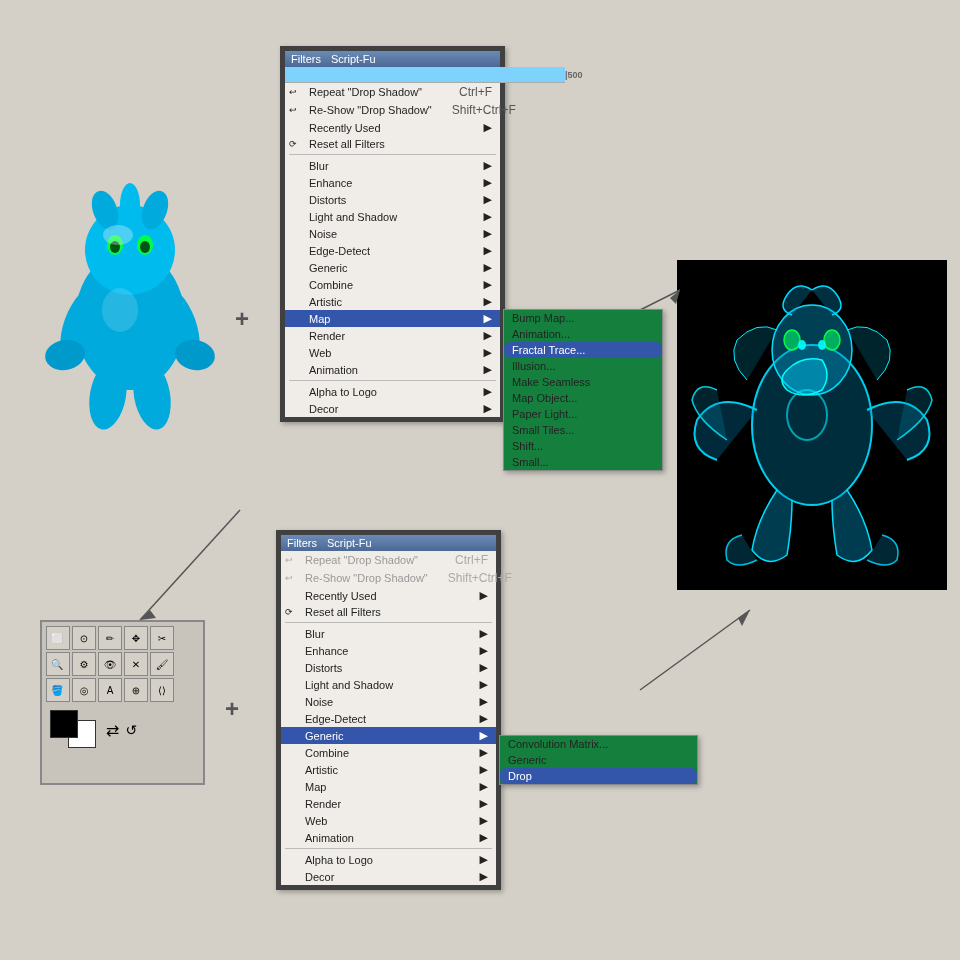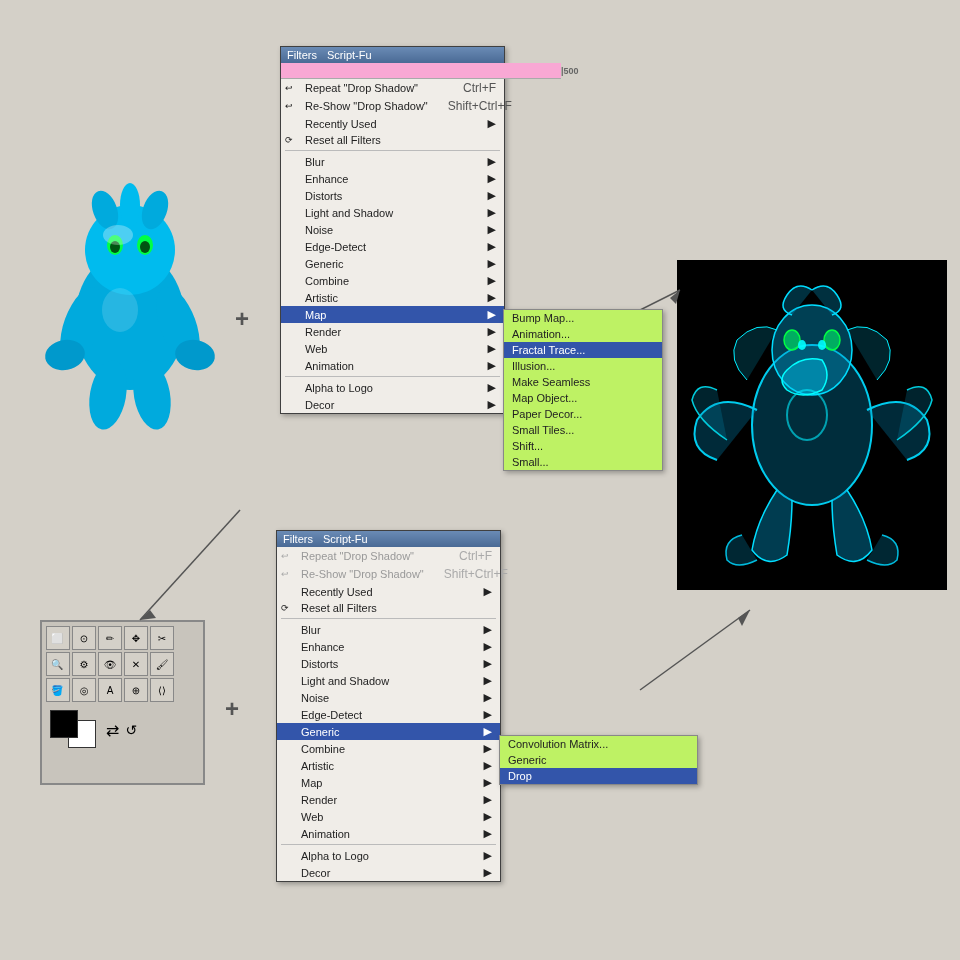--- a/index.html
+++ b/index.html
@@ -10,41 +10,41 @@
       font-family: 'Segoe UI', Tahoma, Geneva, sans-serif;
       font-size: 11px;
       position: relative;
       overflow: hidden;
     }
 
     
     .menu-window {
       position: absolute;
       background: #f0ede8;
-      border: 1px solid #404040;
+      border: 5px solid #404040;
       box-shadow: 2px 2px 5px rgba(0,0,0,0.3);
       min-width: 220px;
     }
 
     .menu-titlebar {
       background: linear-gradient(to bottom, #6a8bb5, #4a6a95);
       color: white;
       padding: 2px 6px;
       display: flex;
       gap: 10px;
       font-size: 11px;
     }
 
     .menu-titlebar span {
       color: white;
       cursor: pointer;
     }
 
     .menu-ruler {
-      background: #f9a8d4;
+      background: #7dd3fc;
       height: 16px;
       display: flex;
       align-items: center;
       padding-left: 280px;
       font-size: 9px;
       color: #555;
       border-bottom: 1px solid #aaa;
       font-weight: bold;
     }
 
@@ -81,34 +81,35 @@
 
     .menu-separator {
       height: 1px;
       background: #bbb;
       margin: 2px 4px;
     }
 
     
     .submenu {
       position: absolute;
-      background: #bef264;
+      background: #15803d;
       border: 1px solid #888;
       box-shadow: 2px 2px 5px rgba(0,0,0,0.3);
       min-width: 160px;
       z-index: 10;
     }
 
     .submenu .menu-item {
       padding: 2px 8px 2px 8px;
     }
 
     .submenu .menu-item.highlighted {
       background: #3355aa;
       color: white;
+      border-radius: 6px;
     }
 
     
     .toolbox {
       position: absolute;
       background: #c8c4bc;
       border: 2px solid #888;
       padding: 4px;
     }
 
@@ -271,21 +272,21 @@
   </div>
 </div>
 
 <div class="submenu" style="left: 503px; top: 309px; width: 155px;">
   <div class="menu-item">Bump Map...</div>
   <div class="menu-item">Animation...</div>
   <div class="menu-item highlighted">Fractal Trace...</div>
   <div class="menu-item">Illusion...</div>
   <div class="menu-item">Make Seamless</div>
   <div class="menu-item">Map Object...</div>
-  <div class="menu-item">Paper Decor...</div>
+  <div class="menu-item">Paper Light...</div>
   <div class="menu-item">Small Tiles...</div>
   <div class="menu-item">Shift...</div>
   <div class="menu-item">Small...</div>
 </div>
 
 <div class="creature-area" style="left: 30px; top: 140px; width: 200px; height: 300px;">
   <svg width="200" height="300" viewBox="0 0 200 300">
 
     <ellipse cx="100" cy="180" rx="55" ry="70" fill="#00aadd"></ellipse>
 

